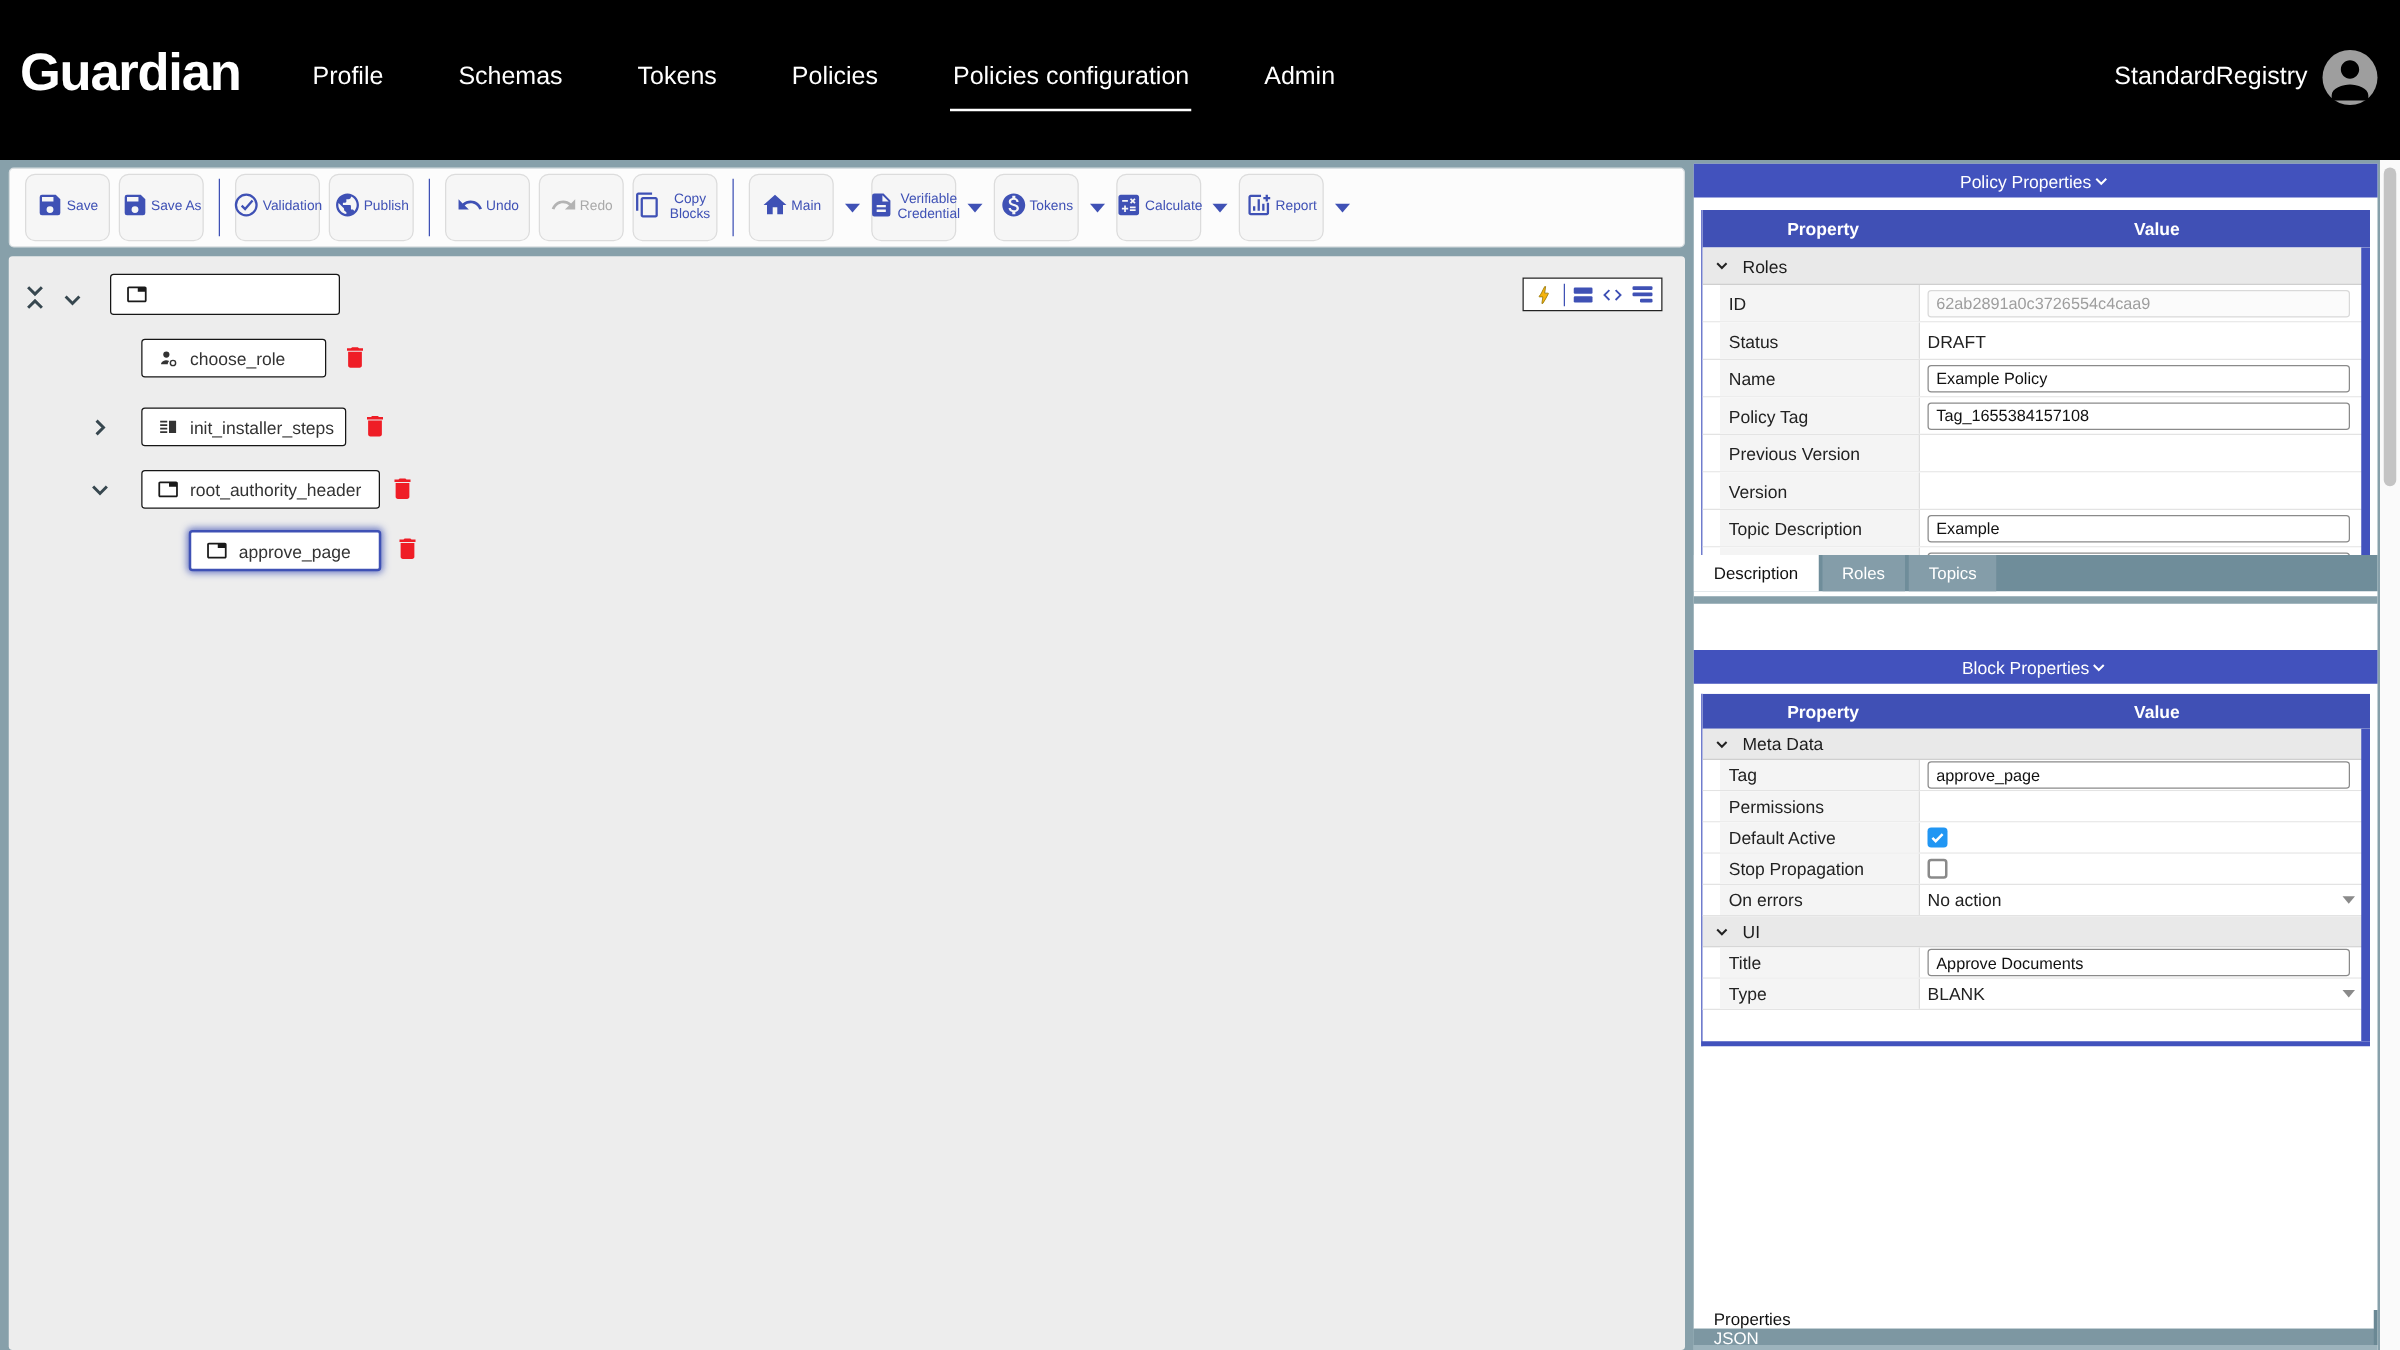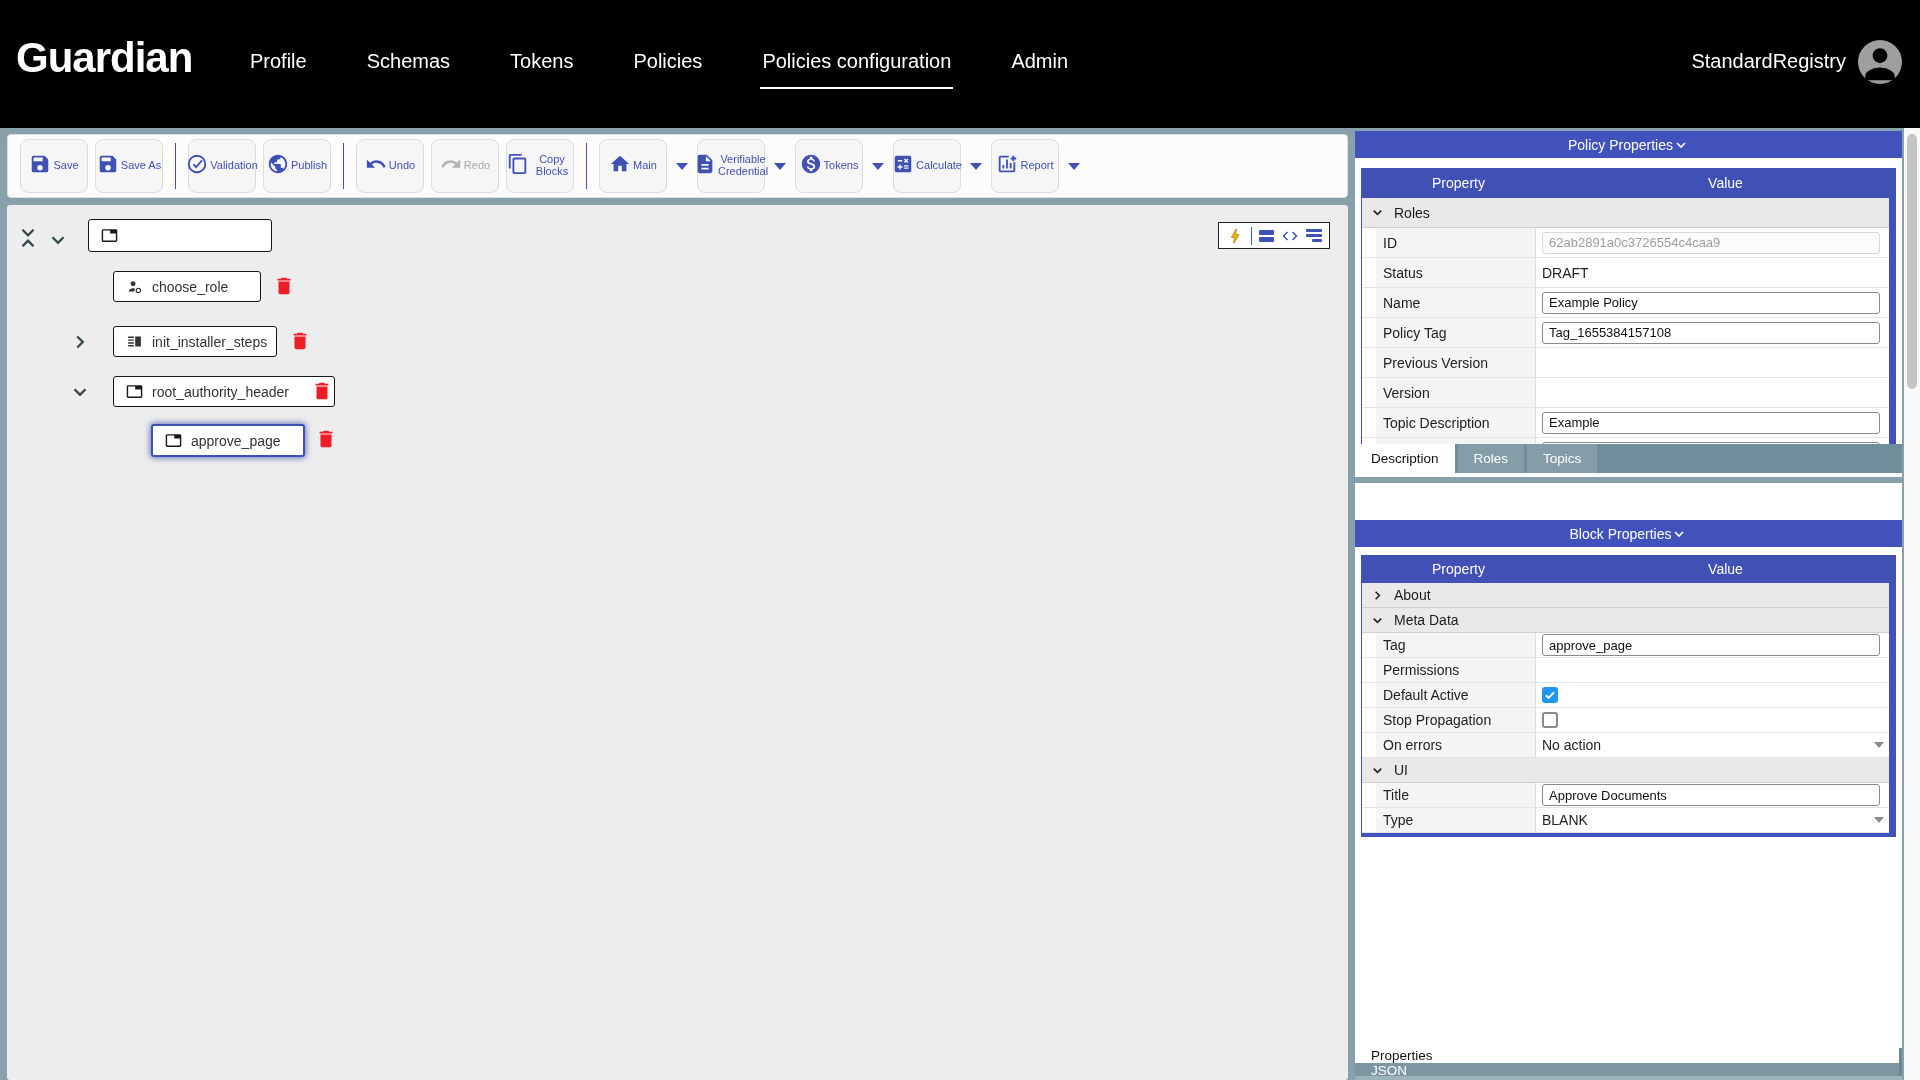--- a/index.html
+++ b/index.html
@@ -44,21 +44,21 @@
   .blocks-ico i { display:block; width:15px; height:5px; background:#3f51b5; border-radius:1px; }
   .lines-ico { display:flex; flex-direction:column; gap:2.5px; align-items:flex-end; cursor:pointer; }
   .lines-ico i { display:block; height:2.5px; background:#3f51b5; border-radius:1px; }
 
   
   .rpanel { position:absolute; left:1355px; top:131px; width:547px; height:949px; background:#fff; }
   .phead { position:absolute; left:0; width:547px; height:27px; background:#4252bd; color:#fff; font-size:14px;
            display:flex; align-items:center; justify-content:center; padding:0 10px; }
   .phead svg { width:16px; height:16px; }
   .ptable { position:absolute; left:6px; width:535px; border-left:1px solid #4252bd; overflow:hidden; background:#fff; }
-  .thead { height:30px; background:#4050b5; color:#fff; display:flex; font-weight:normal; font-size:14px; }
+  .thead { height:30px; background:#4050b5; color:#fff; display:flex; font-weight:bold; font-size:14px; }
   .thead .c1 { width:193px; text-align:center; line-height:30px; }
   .thead .c2 { flex:1; text-align:center; line-height:30px; }
   .grow { background:#e9e9e9; display:flex; align-items:center; gap:9px; padding-left:8px; font-size:14px;
           color:#1c1c1c; border-bottom:1px solid #cfcfcf; cursor:pointer; }
   .grow svg { width:15px; height:15px; }
   .prow { display:flex; border-bottom:1px solid #e3e3e3; background:#fff; }
   .prow .lbl { width:160px; margin-left:14px; background:#f4f4f4; display:flex; align-items:center;
                padding-left:7px; font-size:14px; color:#222; border-right:1px solid #ddd; }
   .prow .val { flex:1; display:flex; align-items:center; padding:0 16px 0 6px; font-size:14px; color:#222; position:relative; }
   .cellinput { width:100%; height:22px; border:1px solid #8a8a8a; border-radius:3px; font-size:13px;
@@ -238,21 +238,21 @@
     <svg viewBox="0 0 24 24" fill="#ef1d26">
         <path d="M6 19c0 1.1.9 2 2 2h8c1.1 0 2-.9 2-2V7H6v12zM19 4h-3.5l-1-1h-5l-1 1H5v2h14V4z"></path>
       </svg>
   </span>
 
   <span class="icon-btn" style="left:62px; top:176px;">
     <svg viewBox="0 0 24 24" fill="none" stroke="#37474f" stroke-width="2.6">
         <path d="M6 9l6 6 6-6"></path>
       </svg>
   </span>
-  <div class="node" style="left:106px; top:171px; width:222px;">
+  <div class="node" style="left:106px; top:171px; width:191px;">
     <svg viewBox="0 0 24 24" fill="#1a1a1a">
         <path d="M21 3H3c-1.1 0-2 .9-2 2v14c0 1.1.9 2 2 2h18c1.1 0 2-.9 2-2V5c0-1.1-.9-2-2-2zm0 16H3V5h10v4h8v10z"></path>
       </svg>
     <span>root_authority_header</span>
   </div>
   <span class="trash" style="left:304px; top:175px;">
     <svg viewBox="0 0 24 24" fill="#ef1d26">
         <path d="M6 19c0 1.1.9 2 2 2h8c1.1 0 2-.9 2-2V7H6v12zM19 4h-3.5l-1-1h-5l-1 1H5v2h14V4z"></path>
       </svg>
   </span>
@@ -368,26 +368,20 @@
       </svg>
   </div>
 
   <div class="ptable" style="top:424px; height:282px; border-bottom:4px solid #4252bd;">
     <div class="thead" style="height:28px;">
       <span class="c1" style="line-height:28px;">Property</span>
       <span class="c2" style="line-height:28px;">Value</span>
     </div>
     <div class="grow r25">
       <svg viewBox="0 0 24 24" fill="none" stroke="#222" stroke-width="2.6">
-          <path d="M9 6l6 6-6 6"></path>
-        </svg>
-      <span>About</span>
-    </div>
-    <div class="grow r25">
-      <svg viewBox="0 0 24 24" fill="none" stroke="#222" stroke-width="2.6">
           <path d="M6 9l6 6 6-6"></path>
         </svg>
       <span>Meta Data</span>
     </div>
     <div class="prow r25">
       <span class="lbl">Tag</span>
       <span class="val">
           <input class="cellinput" value="approve_page" style="">
         </span>
     </div>

